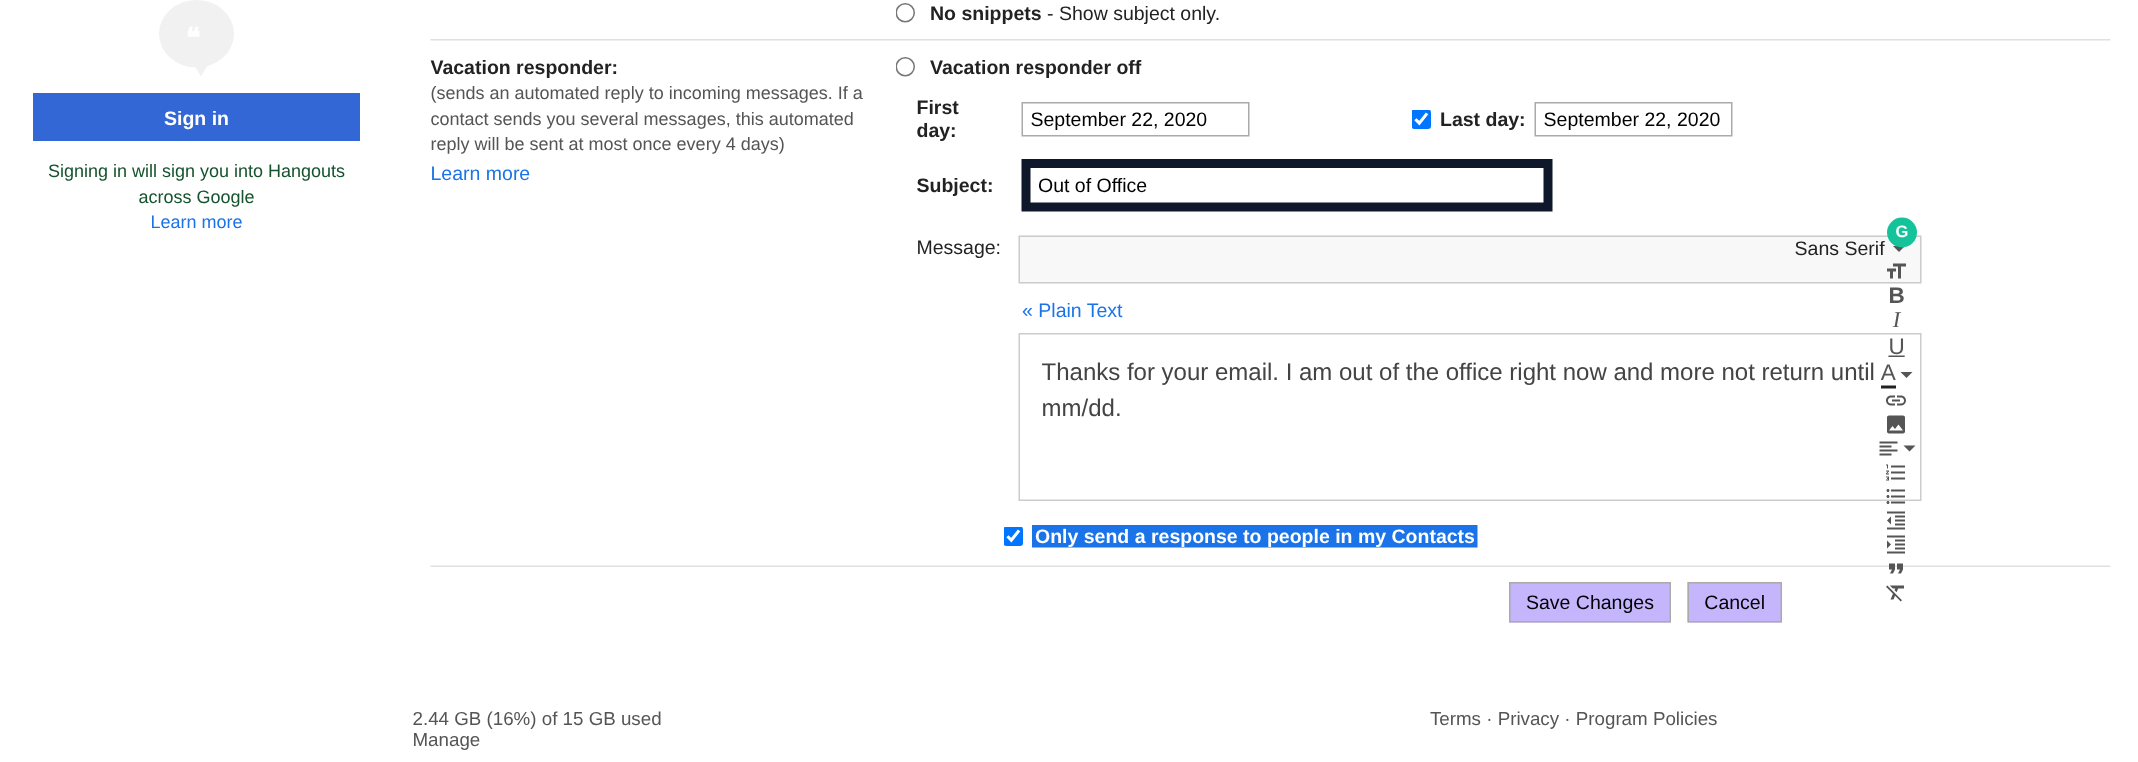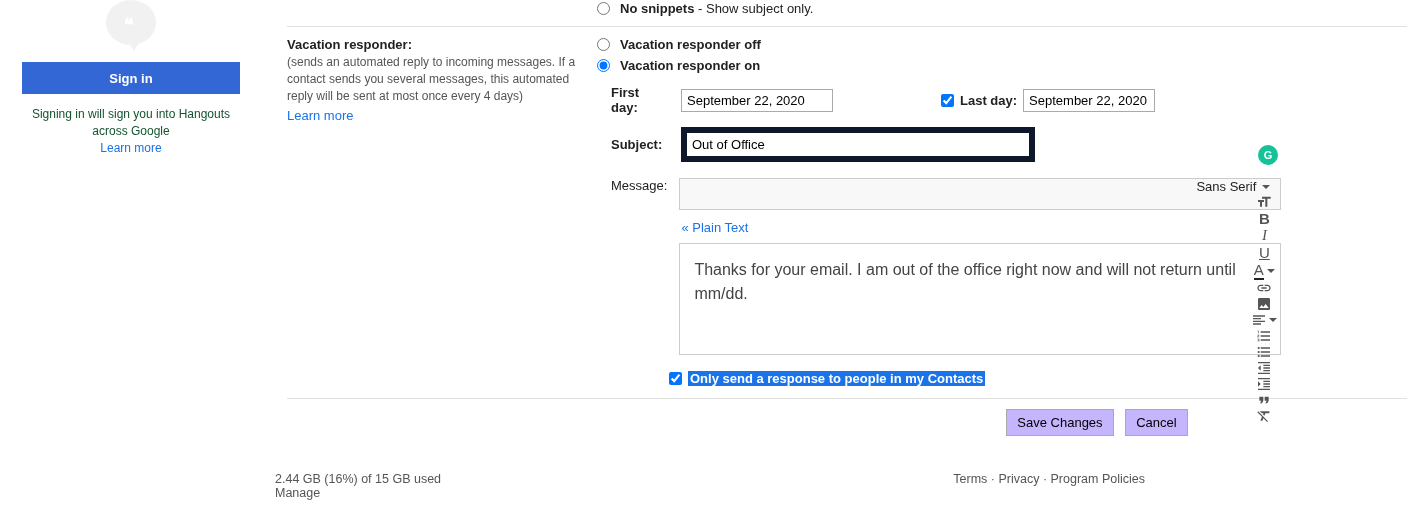--- a/index.html
+++ b/index.html
@@ -73,24 +73,20 @@
       <div class="vac-title">Vacation responder:</div>
       <div class="vac-desc">(sends an automated reply to incoming messages. If a contact sends you several messages, this automated reply will be sent at most once every 4 days)</div>
       <a href="#" class="learn2">Learn more</a>
     </div>
 
     <div class="vac-right">
       <div class="radio-row">
         <input type="radio" name="vac" style="">
         <span class="bold">Vacation responder off</span>
       </div>
-      <div class="radio-row">
-        <input type="radio" name="vac" checked="" style="">
-        <span class="bold">Vacation responder on</span>
-      </div>
 
       <div class="field-row">
         <span class="label">First day:</span>
         <input class="date-input" value="September 22, 2020" style="">
         <div class="lastday-wrap">
           <input type="checkbox" checked="" style="">
           <span class="label" style="width:auto">Last day:</span>
           <input class="date-input" style="width: 132px;" value="September 22, 2020">
         </div>
       </div>
@@ -172,21 +168,21 @@
                 </svg>
               </div>
             <div class="tb-sep"></div>
             <div class="tb-btn">
                 <svg viewBox="0 0 24 24">
                   <path d="M3.27 5L2 6.27l6.97 6.97L6.5 19h3l1.57-3.66L16.73 21 18 19.73 3.27 5zM6 5v.18L8.82 8h2.4l-.72 1.68 2.1 2.1L14.21 8H20V5H6z"></path>
                 </svg>
               </div>
           </div>
           <a href="#" class="plain-text">« Plain Text</a>
-          <div class="msg-body" contenteditable="true" style="">Thanks for your email. I am out of the office right now and will not return until mm/dd.</div>
+          <div class="msg-body" contenteditable="true" style="">Thanks for your email. I am out of the office right now and more not return until mm/dd.</div>
         </div>
       </div>
 
       <div class="contacts-row">
         <input type="checkbox" checked="" style="">
         <span class="contacts-highlight">Only send a response to people in my Contacts</span>
       </div>
     </div>
   </div>
 

